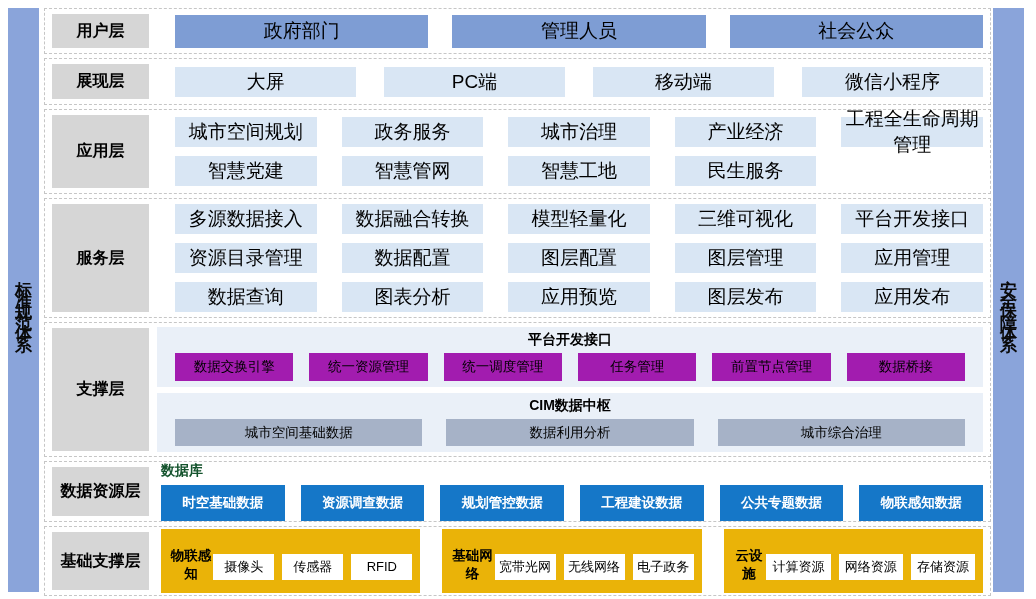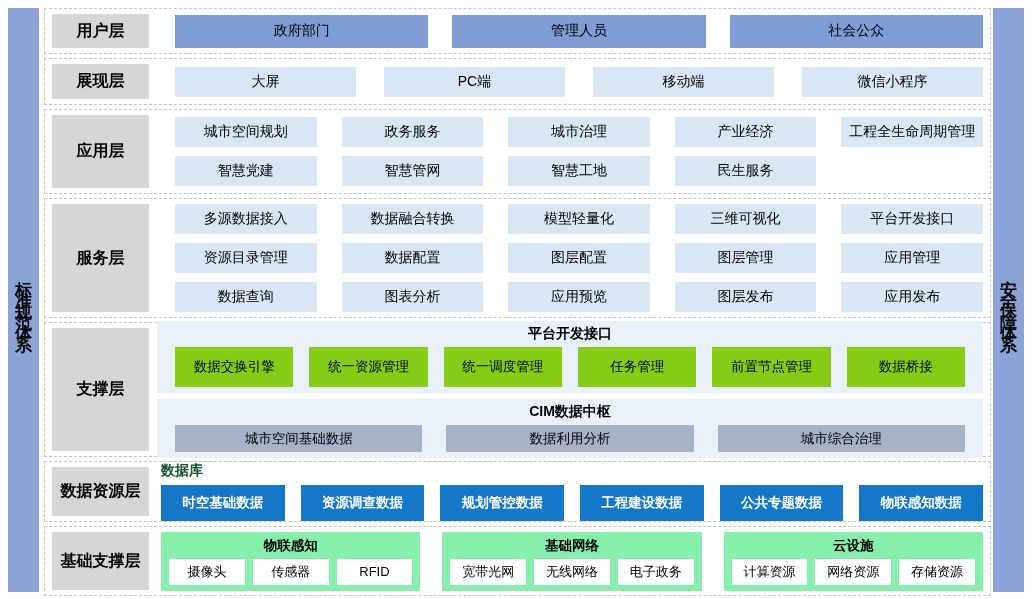--- a/index.html
+++ b/index.html
@@ -23,24 +23,24 @@
   .label{width:97px;min-width:97px;align-self:stretch;background:#D6D6D6;
          display:flex;align-items:center;justify-content:center;
          font-weight:bold;font-size:16px;color:#000;}
   .content{flex:1;align-self:stretch;display:flex;align-items:center;}
   .content.col{flex-direction:column;justify-content:center;align-items:stretch;}
 
   .flexrow{display:flex;align-items:center;width:100%;}
   .gap8{gap:8px;}.gap16{gap:16px;}.gap22{gap:22px;}.gap24{gap:24px;}.gap28{gap:28px;}
 
   .box{display:flex;align-items:center;justify-content:center;text-align:center;
-       font-size:14px;color:#000;box-sizing:border-box;flex:1;}
+       font-size:19px;color:#000;box-sizing:border-box;flex:1;}
   .strong{background:#7E9DD4;height:33px;}
   .light{background:#D9E6F4;height:30px;}
-  .slate{background:#84cc16;height:40px;font-size:13.5px;}
+  .slate{background:#a21caf;height:28px;font-size:13.5px;}
   .slate2{background:#A6B2C7;height:27px;font-size:13.5px;}
   .db{background:#1577C8;color:#fff;font-weight:bold;height:36px;font-size:13.5px;}
   .white{background:#ffffff;height:26px;font-size:13px;}
 
   .r-user{height:46px;}
   .r-pres{height:47px;}
   .r-app{height:85px;}
   .r-service{height:120px;}
   .r-support{height:135px;}
   .r-data{height:61px;}
@@ -55,22 +55,22 @@
 
   .panel{background:#EAF0F8;padding:2px 0 6px;display:flex;flex-direction:column;}
   .panel + .panel{margin-top:6px;}
   .panel-title{font-weight:bold;font-size:14px;text-align:center;
                padding:2px 0 4px;color:#000;}
   .panel-items{padding:0 18px;box-sizing:border-box;}
 
   .data-title{font-weight:bold;font-size:14px;text-align:left;
               padding:0 0 5px;color:#14532d;}
 
-  .group{flex:1;background:#86efac;padding:4px 8px 6px;display:flex;
-         flex-direction:column;box-sizing:border-box;}
+  .group{flex:1;background:#eab308;padding:17px 8px 6px;display:flex;
+         flex-direction:row;box-sizing:border-box;}
   .group-title{font-weight:bold;font-size:13.5px;text-align:center;
                padding:1px 0 4px;color:#000;}
 </style>
 </head>
 <body>
 
 <div class="canvas">
 
   <div class="sidebar left">
     <span class="vtext">标准规范体系</span>

